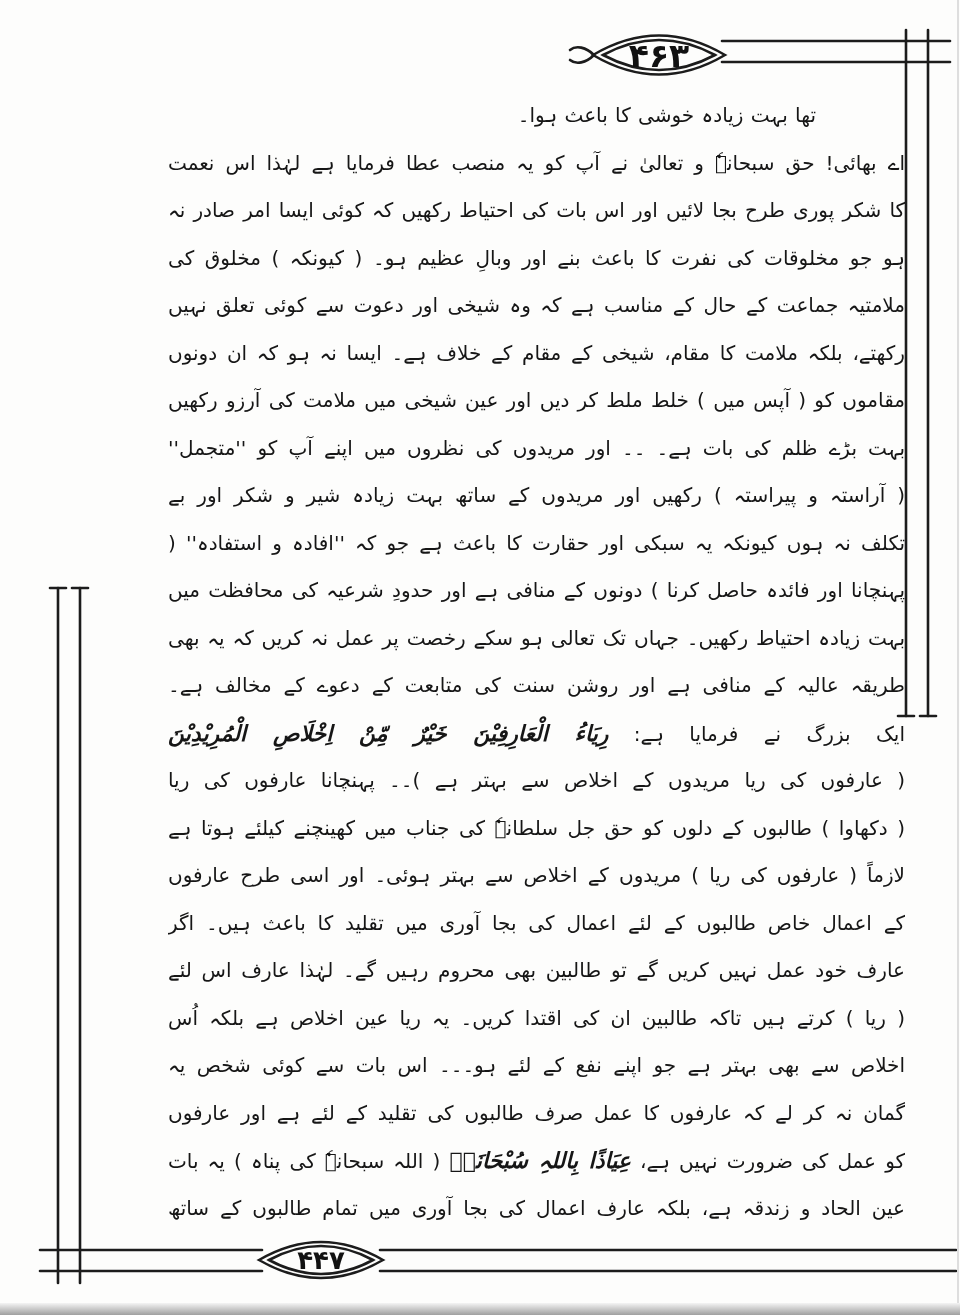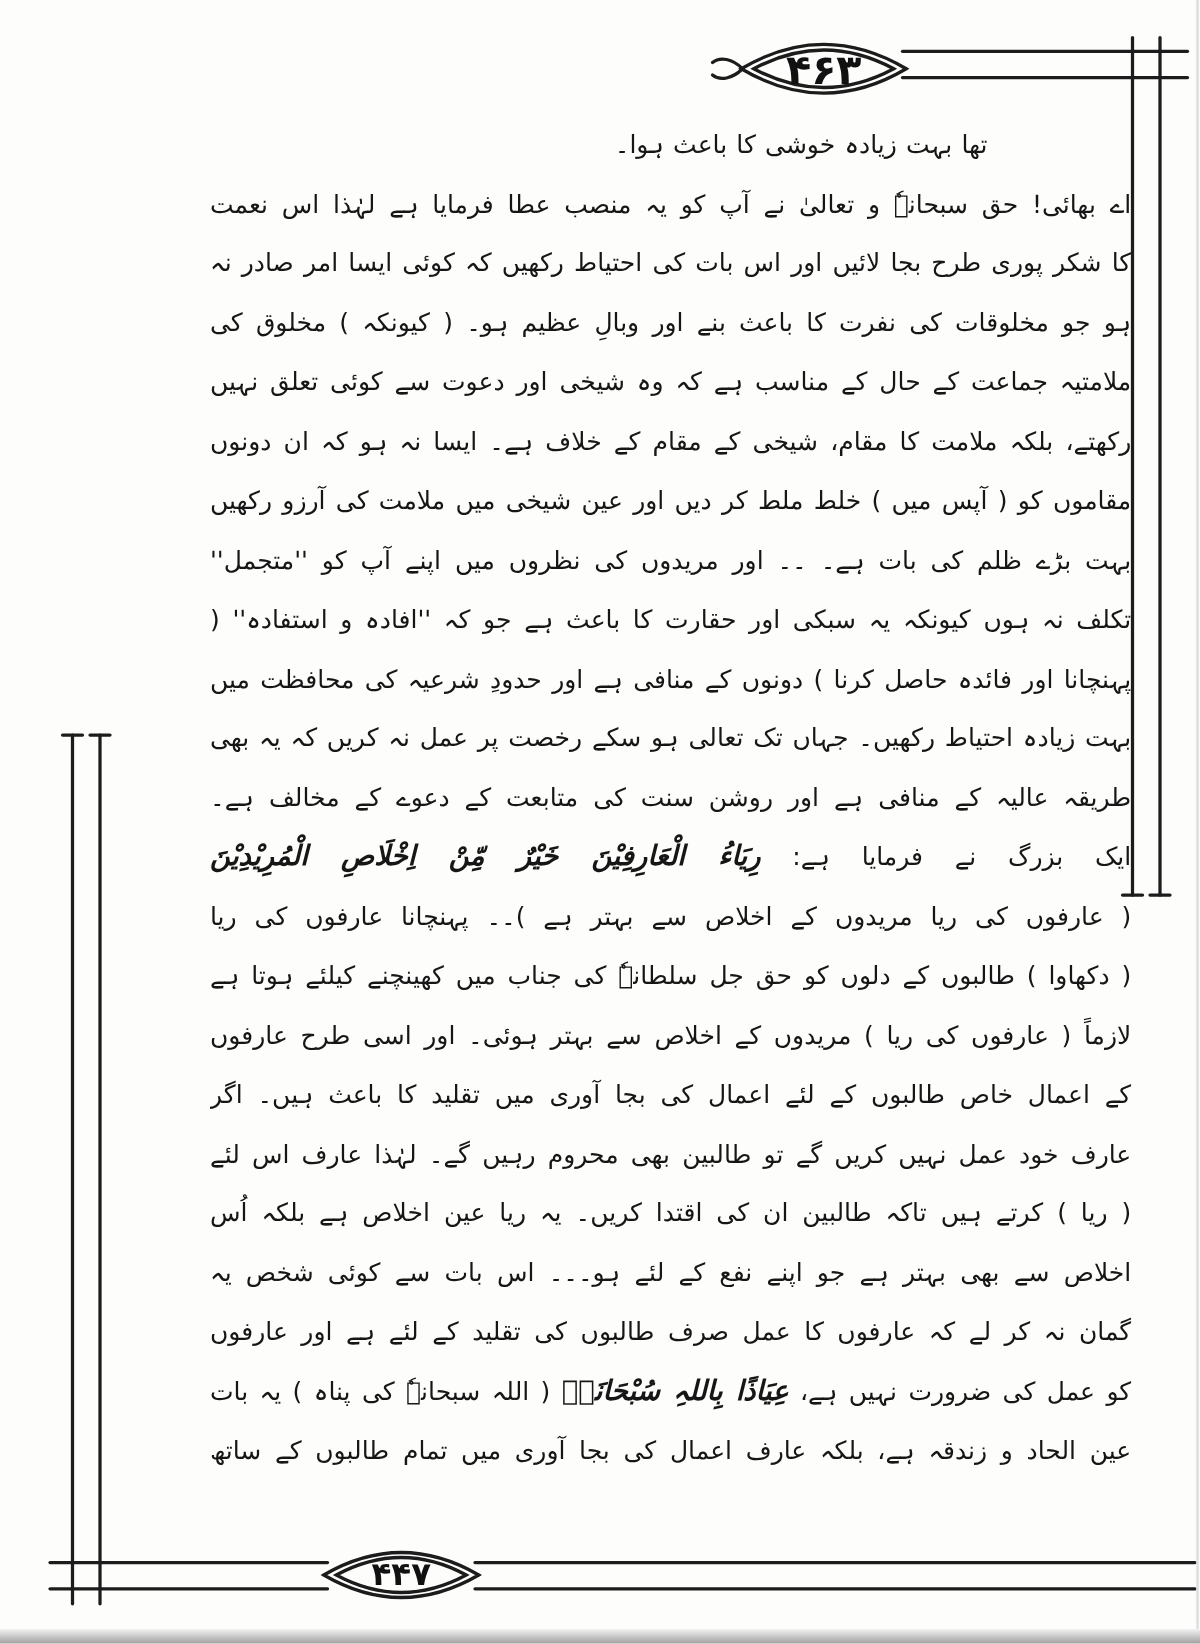--- a/index.html
+++ b/index.html
@@ -98,28 +98,29 @@
     <g>
       <path class="cartouche" d="M259 1260 Q321 1224 383 1260 Q321 1296 259 1260 Z"></path>
       <path d="M269 1260 Q321 1232 373 1260 Q321 1288 269 1260 Z"></path>
     </g>
   </svg>
 
   <div class="page-num top">۴۶۳</div>
   <div class="page-num bottom">۴۴۷</div>
 
   <div class="text-block" dir="rtl" lang="ur">
-      <div class="line" style="padding-right: 115px;"><span>تھا بہت زیادہ خوشی کا باعث ہوا۔</span></div>
+      <div class="line" style="padding-right: 89px;"><span>تھا بہت زیادہ خوشی کا باعث ہوا۔</span></div>
       <div class="line just"><span>اے بھائی! حق سبحانہٗ و تعالیٰ نے آپ کو یہ منصب عطا فرمایا ہے لہٰذا اس نعمت عظمیٰ</span></div>
       <div class="line just"><span>کا شکر پوری طرح بجا لائیں اور اس بات کی احتیاط رکھیں کہ کوئی ایسا امر صادر نہ</span></div>
       <div class="line just"><span>ہو جو مخلوقات کی نفرت کا باعث بنے اور وبالِ عظیم ہو۔ ( کیونکہ ) مخلوق کی نفرت</span></div>
       <div class="line just"><span>ملامتیہ جماعت کے حال کے مناسب ہے کہ وہ شیخی اور دعوت سے کوئی تعلق نہیں</span></div>
       <div class="line just"><span>رکھتے، بلکہ ملامت کا مقام، شیخی کے مقام کے خلاف ہے۔ ایسا نہ ہو کہ ان دونوں</span></div>
       <div class="line just"><span>مقاموں کو ( آپس میں ) خلط ملط کر دیں اور عین شیخی میں ملامت کی آرزو رکھیں</span></div>
       <div class="line just"><span>بہت بڑے ظلم کی بات ہے۔ ۔۔ اور مریدوں کی نظروں میں اپنے آپ کو ''متجمل''</span></div>
+      <div class="line just"><span>( آراستہ و پیراستہ ) رکھیں اور مریدوں کے ساتھ بہت زیادہ شیر و شکر اور بے</span></div>
       <div class="line just"><span>تکلف نہ ہوں کیونکہ یہ سبکی اور حقارت کا باعث ہے جو کہ ''افادہ و استفادہ'' ( فائدہ</span></div>
       <div class="line just"><span>پہنچانا اور فائدہ حاصل کرنا ) دونوں کے منافی ہے اور حدودِ شرعیہ کی محافظت میں</span></div>
       <div class="line just"><span>بہت زیادہ احتیاط رکھیں۔ جہاں تک تعالی ہو سکے رخصت پر عمل نہ کریں کہ یہ بھی</span></div>
       <div class="line just"><span>طریقہ عالیہ کے منافی ہے اور روشن سنت کی متابعت کے دعوے کے مخالف ہے۔</span></div>
       <div class="line just"><span>ایک بزرگ نے فرمایا ہے: </span><span class="arabic-quote">رِیَاءُ الْعَارِفِیْنَ خَیْرٌ مِّنْ اِخْلَاصِ الْمُرِیْدِیْنَ</span></div>
       <div class="line just"><span>( عارفوں کی ریا مریدوں کے اخلاص سے بہتر ہے )۔۔ پہنچانا عارفوں کی ریا</span></div>
       <div class="line just"><span>( دکھاوا ) طالبوں کے دلوں کو حق جل سلطانہٗ کی جناب میں کھینچنے کیلئے ہوتا ہے لہٰذا</span></div>
       <div class="line just"><span>لازماً ( عارفوں کی ریا ) مریدوں کے اخلاص سے بہتر ہوئی۔ اور اسی طرح عارفوں</span></div>
       <div class="line just"><span>کے اعمال خاص طالبوں کے لئے اعمال کی بجا آوری میں تقلید کا باعث ہیں۔ اگر</span></div>
       <div class="line just"><span>عارف خود عمل نہیں کریں گے تو طالبین بھی محروم رہیں گے۔ لہٰذا عارف اس لئے</span></div>

